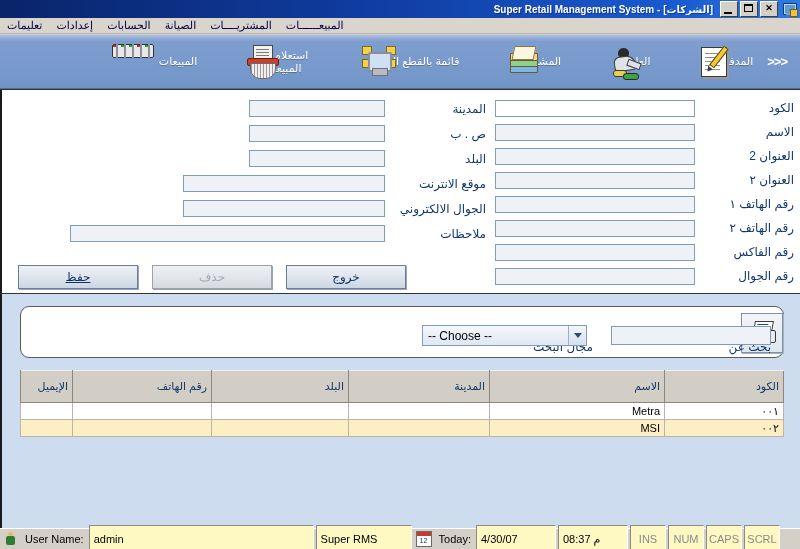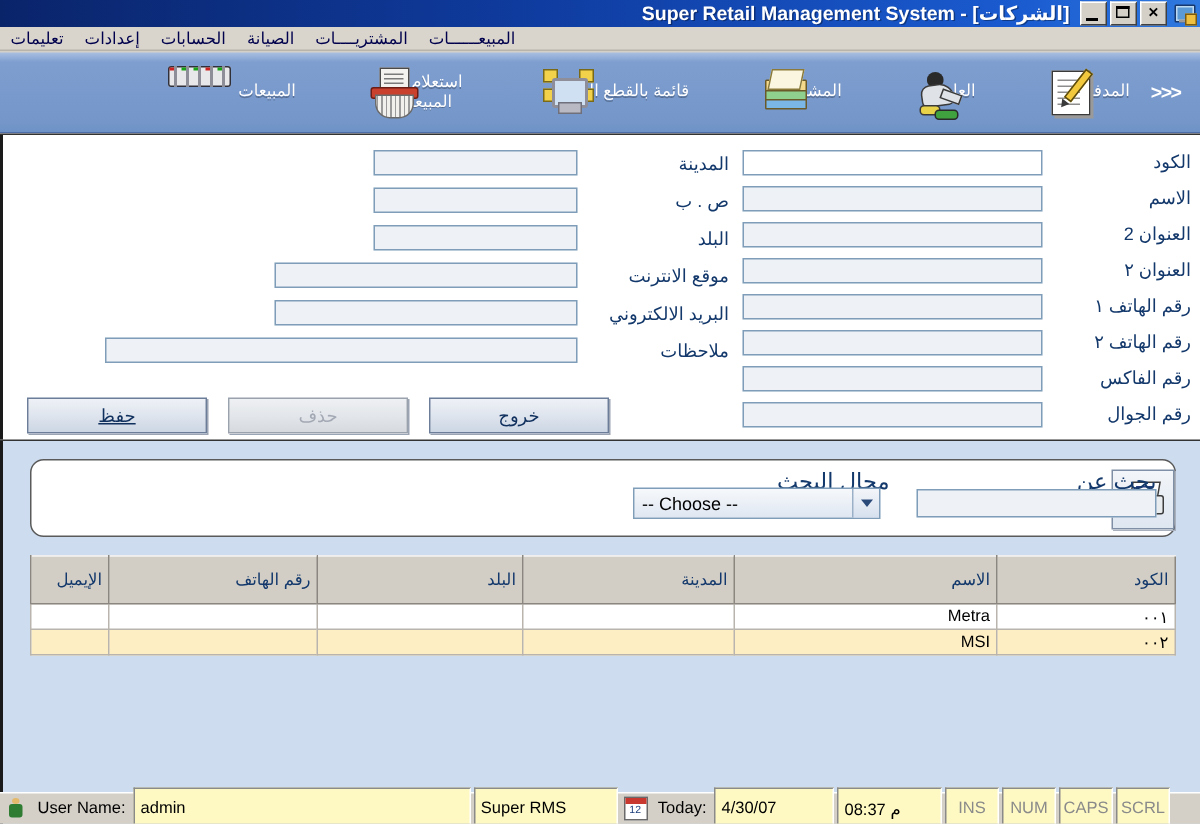--- a/index.html
+++ b/index.html
@@ -23,21 +23,21 @@
     width:16px;height:16px;margin-left:2px;margin-right:2px;position:relative;flex:0 0 auto;
   }
   .title-icon .mon{
     position:absolute;left:1px;top:2px;width:12px;height:10px;
     background:#5c9ad6;border:1px solid #16386e;border-radius:1px;
     box-shadow:inset 0 0 0 1px #bcd9f2;
   }
   .title-icon .base{position:absolute;left:4px;top:12px;width:7px;height:2px;background:#9a9a9a;}
   .title-icon .tag{position:absolute;left:8px;top:8px;width:6px;height:6px;background:#f0c040;border:1px solid #7a5a10;}
   .title-text{
-    flex:1 1 auto;text-align:right;color:#ffffff;font-weight:bold;font-size:13px;
+    flex:1 1 auto;text-align:right;color:#ffffff;font-weight:bold;font-size:10px;
     padding-right:4px;white-space:nowrap;overflow:hidden;letter-spacing:0px;
     text-shadow:1px 1px 0 rgba(0,0,0,.35);
   }
   .wbtns{display:flex;gap:2px;margin-right:2px;margin-left:3px;flex:0 0 auto;direction:ltr;}
   .wbtn{
     width:16px;height:14px;background:#d4d0c8;border:1px solid #fff;
     border-right-color:#404040;border-bottom-color:#404040;
     position:relative;font-size:9px;line-height:12px;text-align:center;color:#000;
     font-family:"Liberation Sans",sans-serif;
   }
@@ -184,21 +184,21 @@
     border:1px solid #7e8fa6;box-shadow:1px 1px 0 #a8b1bd;
     display:flex;align-items:center;justify-content:center;
   }
   .ic-print{position:relative;width:26px;height:24px;}
   .ic-print .top{position:absolute;left:5px;top:0px;width:17px;height:9px;background:#fdfdfd;border:1px solid #3c3c3c;transform:skewX(-10deg);}
   .ic-print .top i{position:absolute;left:2px;width:11px;height:1px;background:#2b3f86;}
   .ic-print .body{position:absolute;left:1px;top:9px;width:24px;height:11px;background:#e9ecef;border:1px solid #3c3c3c;border-radius:2px;}
   .ic-print .body u{position:absolute;left:4px;top:4px;width:9px;height:3px;background:#17a317;display:block;}
 
   .srch-label{
-    position:absolute;color:#13386b;font-size:15px;white-space:nowrap;
+    position:absolute;color:#13386b;font-size:12px;white-space:nowrap;margin-top:28px;
   }
   .srch-field{
     position:absolute;height:19px;background:#eef2f7;border:1px solid #7f9db9;box-sizing:border-box;
     font-family:"Liberation Sans",sans-serif;font-size:11px;padding:0 3px;outline:none;
   }
   .srch-select{
     position:absolute;height:21px;width:165px;
     background:linear-gradient(to bottom,#f6f8fb,#dfe7f2);
     border:1px solid #7f9db9;box-sizing:border-box;
     display:flex;align-items:center;direction:ltr;
@@ -415,21 +415,21 @@
       </div>
       <div class="l-row">
         <span class="l-lab">البلد</span>
         <input class="finput" style="width: 136px;" type="text" value="">
       </div>
       <div class="l-row">
         <span class="l-lab">موقع الانترنت</span>
         <input class="finput" style="width: 202px;" type="text" value="">
       </div>
       <div class="l-row">
-        <span class="l-lab">البريد الالكتروني</span>
+        <span class="l-lab">الجوال الالكتروني</span>
         <input class="finput" style="width: 202px;" type="text" value="">
       </div>
       <div class="l-row">
         <span class="l-lab">ملاحظات</span>
         <input class="finput" style="width: 315px;" type="text" value="">
       </div>
     </div>
 
     <div class="btnrow">
       <div class="btn">

